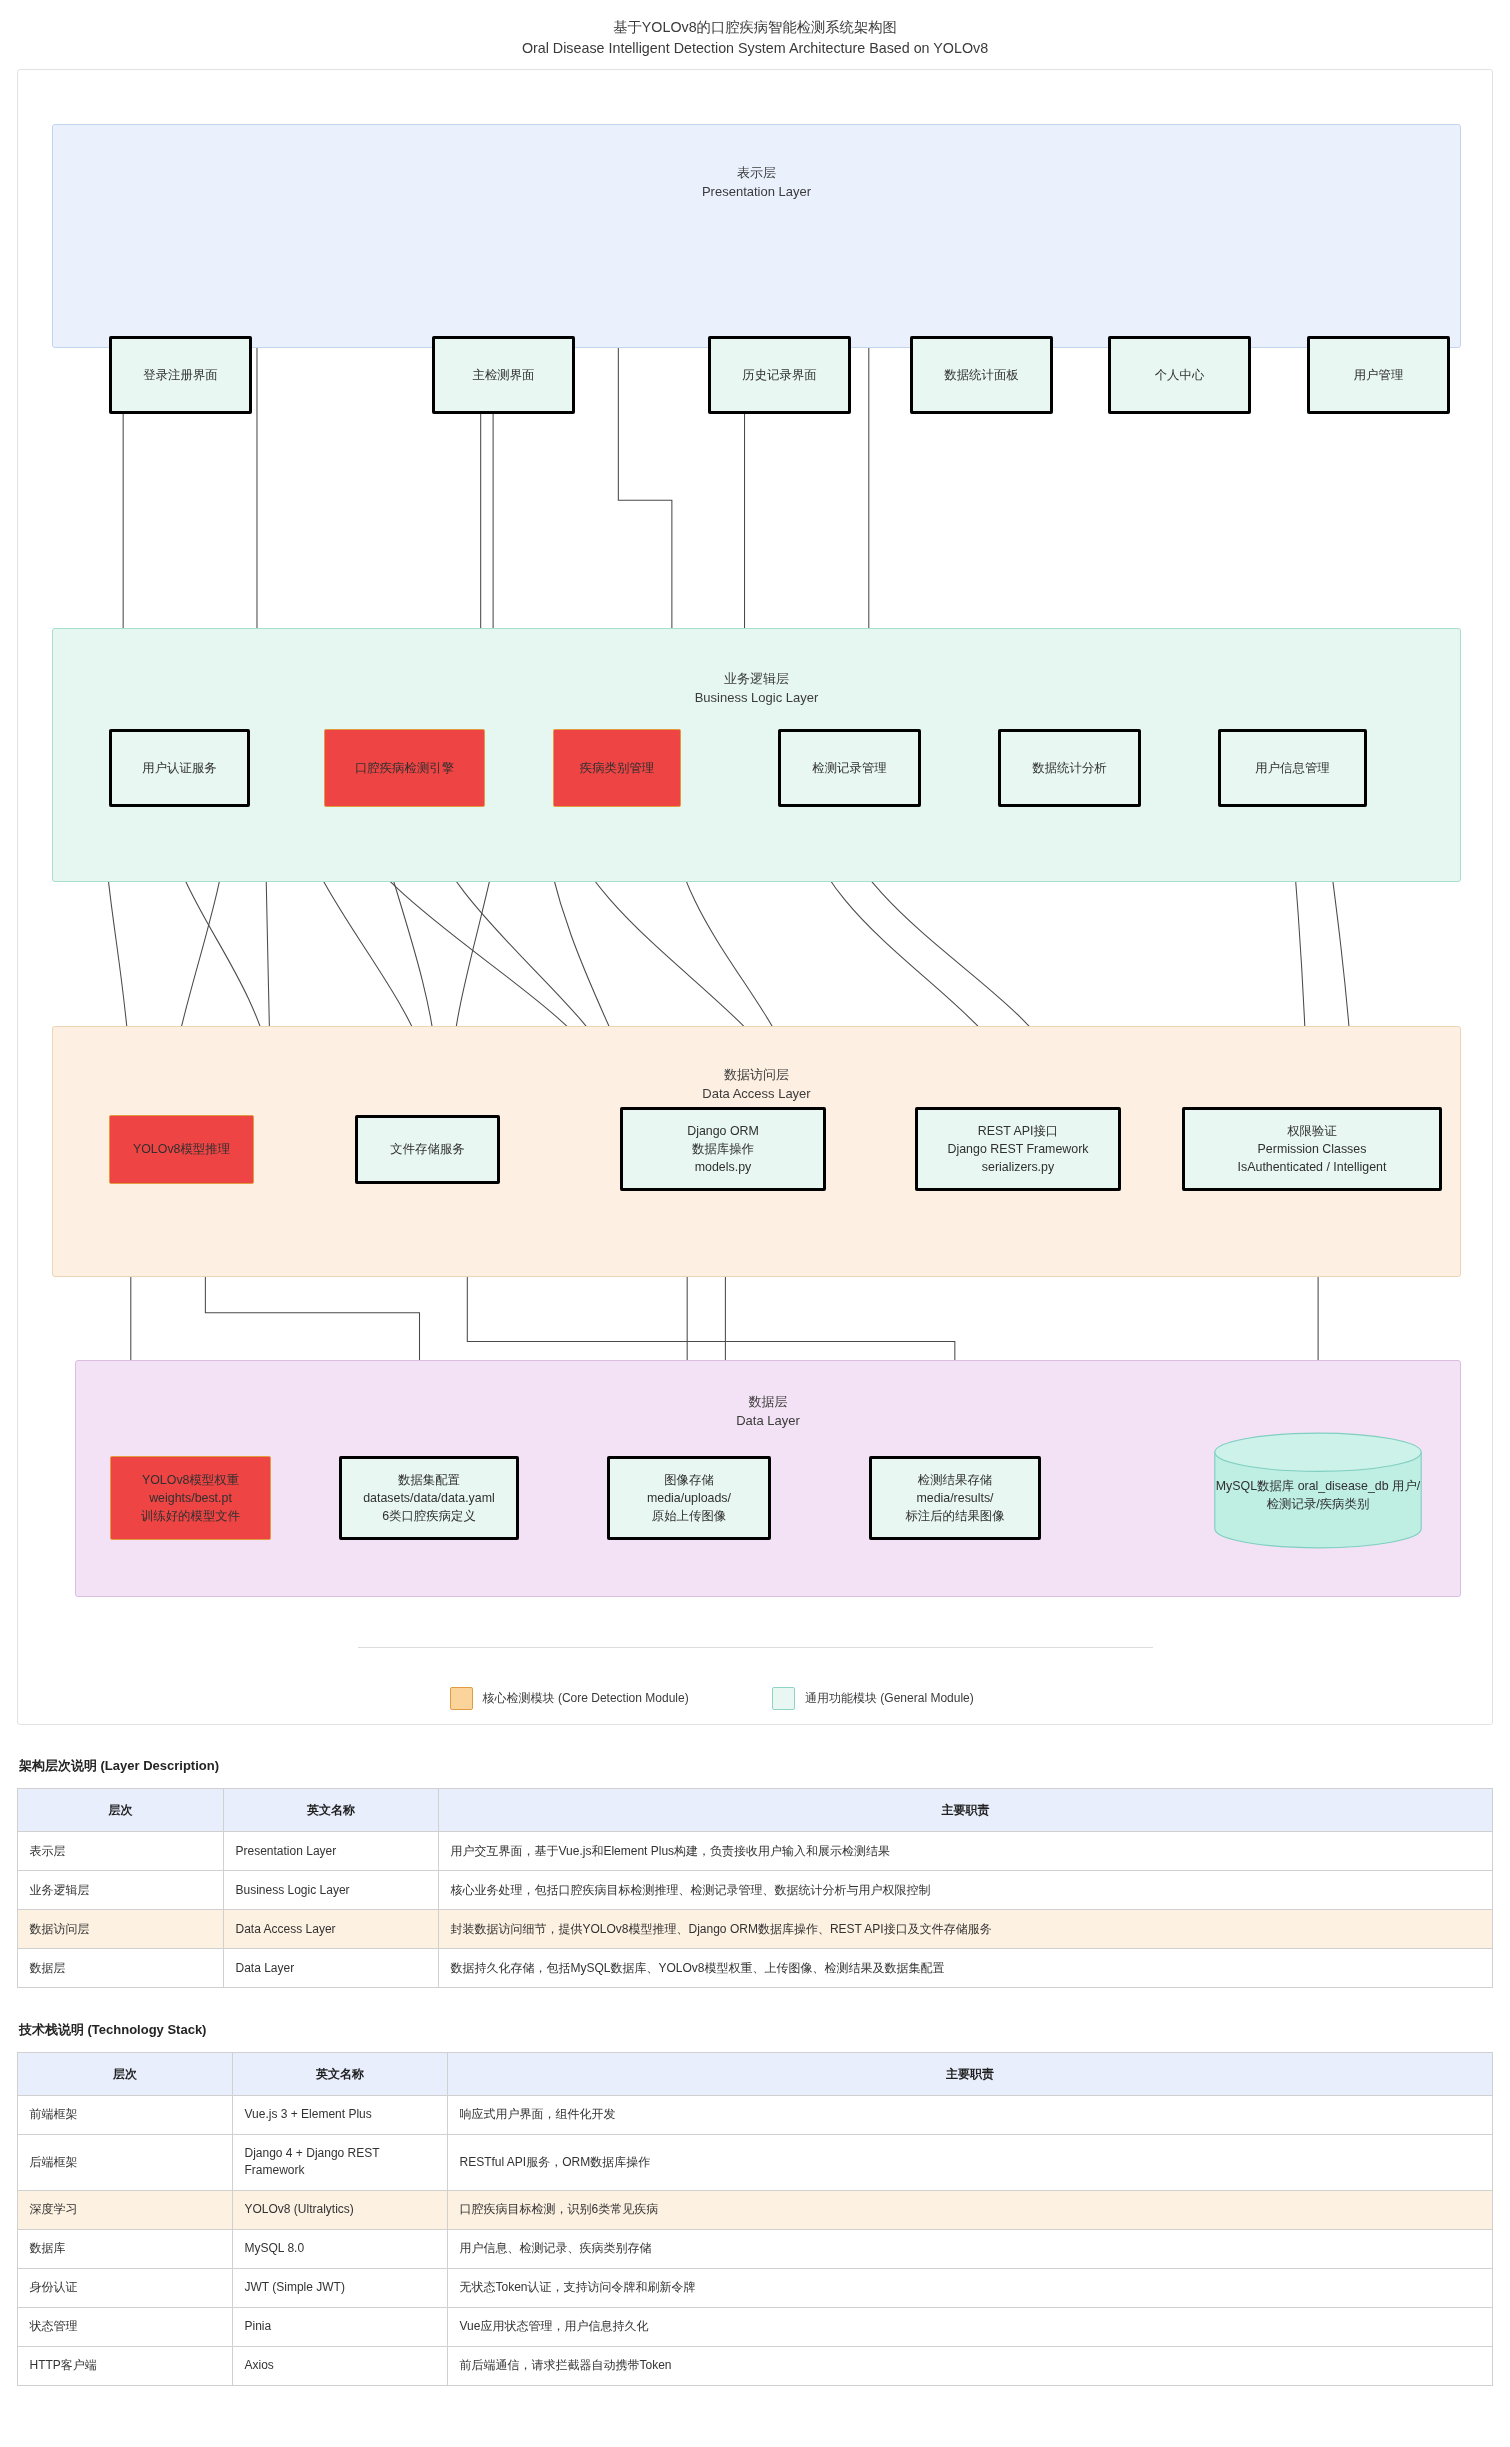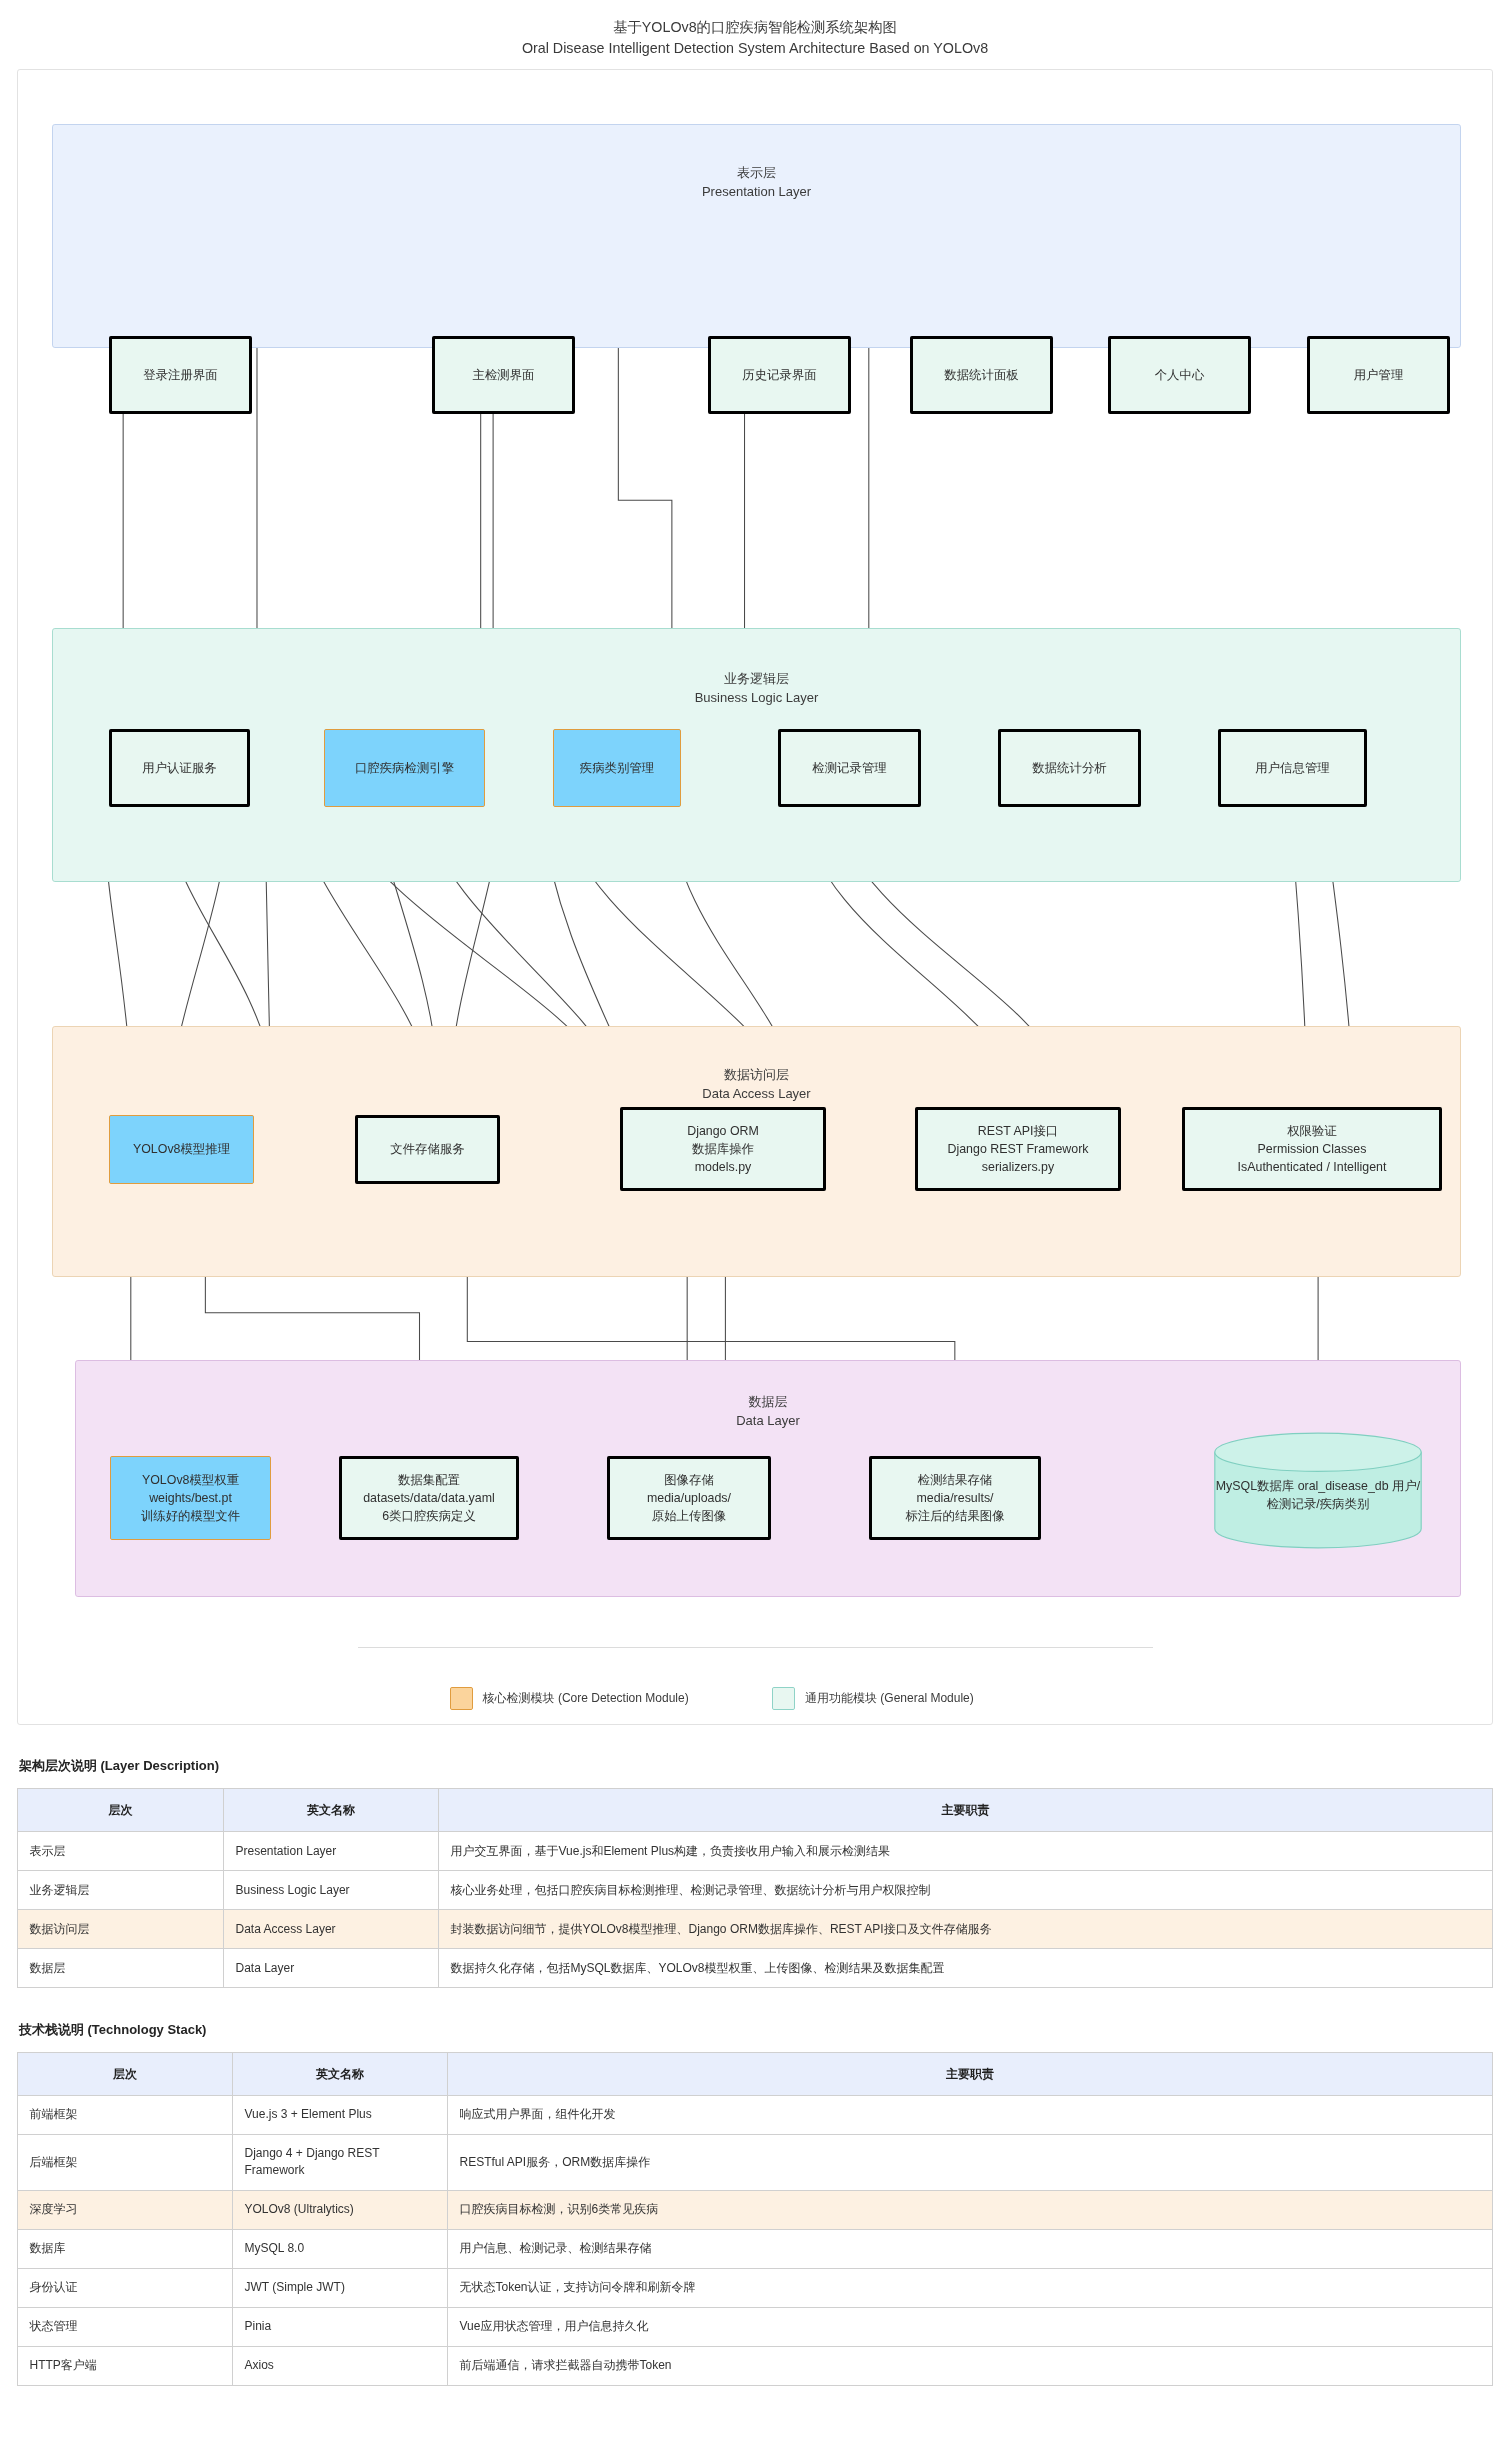--- a/index.html
+++ b/index.html
@@ -40,21 +40,21 @@
     box-sizing:border-box;
     display:flex;flex-direction:column;
     align-items:center;justify-content:center;
     font-size:12.4px;line-height:18px;
     text-align:center;
     border-radius:1.9px;
     color:#303030;
   }
   .node .ln{display:block;white-space:nowrap;}
   .n-general{background:#e8f7f1;border:3px solid #000000;}
-  .n-core{background:#7dd3fc;border:1px solid #e09c3e;}
+  .n-core{background:#ef4444;border:1px solid #e09c3e;}
 
   
   .cylinder{
     position:absolute;
     display:flex;flex-direction:column;align-items:center;justify-content:center;
     font-size:12.4px;line-height:18px;text-align:center;color:#303030;
   }
   .cyl-svg{position:absolute;left:0;top:0;}
   .cyl-text{position:relative;z-index:2;padding-top:9.6px;}
 
@@ -358,21 +358,21 @@
           <td>RESTful API服务，ORM数据库操作</td>
         </tr>
         <tr class="hl">
           <td>深度学习</td>
           <td>YOLOv8 (Ultralytics)</td>
           <td>口腔疾病目标检测，识别6类常见疾病</td>
         </tr>
         <tr>
           <td>数据库</td>
           <td>MySQL 8.0</td>
-          <td>用户信息、检测记录、检测结果存储</td>
+          <td>用户信息、检测记录、疾病类别存储</td>
         </tr>
         <tr>
           <td>身份认证</td>
           <td>JWT (Simple JWT)</td>
           <td>无状态Token认证，支持访问令牌和刷新令牌</td>
         </tr>
         <tr>
           <td>状态管理</td>
           <td>Pinia</td>
           <td>Vue应用状态管理，用户信息持久化</td>

